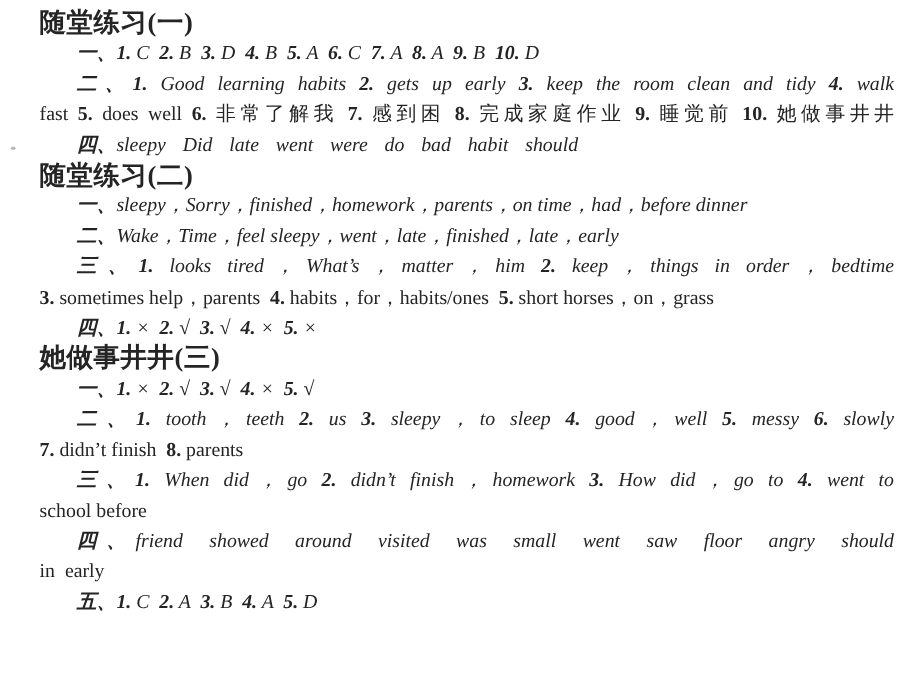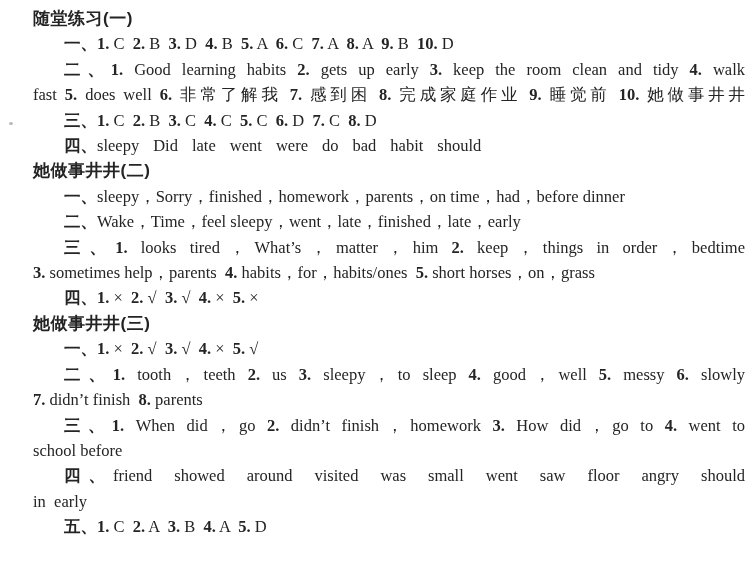--- a/index.html
+++ b/index.html
@@ -18,26 +18,26 @@
     width: 752px;
     padding: 6px 7px 0 33px;
   }
   .line {
     line-height: 25.4px;
     white-space: pre-wrap;
     min-height: 25.4px;
   }
   .line b { font-weight: bold; }
   .heading {
-    font-family: Liberation Sans, sans-serif;
+    font-family: Liberation Serif, serif;
     font-weight: bold;
-    font-size: 17px;
+    font-size: 22px;
     letter-spacing: 0.5px;
   }
-  .para { text-indent: 31px; }
+  .para { text-indent: 31px; font-style: italic; }
   .cont { text-indent: 0; font-family: Liberation Serif, serif; }
   .just {
     white-space: normal;
     text-align: justify;
     text-align-last: justify;
   }
   .gap { word-spacing: 0.6em; }
   .speck {
     position: absolute;
     left: 9px;
@@ -49,23 +49,22 @@
   }
 </style>
 </head>
 <body style="background: rgb(255, 255, 255); color: rgb(36, 36, 36);">
 
 <div class="doc">
     <div class="line heading">随堂练习(一)</div>
     <div class="line para"><b>一、</b><b>1.</b> C  <b>2.</b> B  <b>3.</b> D  <b>4.</b> B  <b>5.</b> A  <b>6.</b> C  <b>7.</b> A  <b>8.</b> A  <b>9.</b> B  <b>10.</b> D</div>
     <div class="line para just"><b>二、</b><b>1.</b> Good learning habits  <b>2.</b> gets up early  <b>3.</b> keep the room clean and tidy  <b>4.</b> walk</div>
     <div class="line cont just">fast  <b>5.</b> does well  <b>6.</b> 非常了解我  <b>7.</b> 感到困  <b>8.</b> 完成家庭作业  <b>9.</b> 睡觉前  <b>10.</b> 她做事井井</div>
-    <div class="line para"><b>三、</b><b>1.</b> C  <b>2.</b> B  <b>3.</b> C  <b>4.</b> C  <b>5.</b> C  <b>6.</b> D  <b>7.</b> C  <b>8.</b> D</div>
     <div class="line para gap"><b>四、</b>sleepy Did late went were do bad habit should</div>
-    <div class="line heading">她做事井井(二)</div>
+    <div class="line heading">随堂练习(二)</div>
     <div class="line para"><b>一、</b>sleepy，Sorry，finished，homework，parents，on time，had，before dinner</div>
     <div class="line para"><b>二、</b>Wake，Time，feel sleepy，went，late，finished，late，early</div>
     <div class="line para just"><b>三、</b><b>1.</b> looks tired，What’s，matter，him  <b>2.</b> keep，things in order，bedtime</div>
     <div class="line cont"><b>3.</b> sometimes help，parents  <b>4.</b> habits，for，habits/ones  <b>5.</b> short horses，on，grass</div>
     <div class="line para"><b>四、</b><b>1.</b> ×  <b>2.</b> √  <b>3.</b> √  <b>4.</b> ×  <b>5.</b> ×</div>
     <div class="line heading">她做事井井(三)</div>
     <div class="line para"><b>一、</b><b>1.</b> ×  <b>2.</b> √  <b>3.</b> √  <b>4.</b> ×  <b>5.</b> √</div>
     <div class="line para just"><b>二、</b><b>1.</b> tooth，teeth  <b>2.</b> us  <b>3.</b> sleepy，to sleep  <b>4.</b> good，well  <b>5.</b> messy  <b>6.</b> slowly</div>
     <div class="line cont"><b>7.</b> didn’t finish  <b>8.</b> parents</div>
     <div class="line para just"><b>三、</b><b>1.</b> When did，go  <b>2.</b> didn’t finish，homework  <b>3.</b> How did，go to  <b>4.</b> went to</div>

